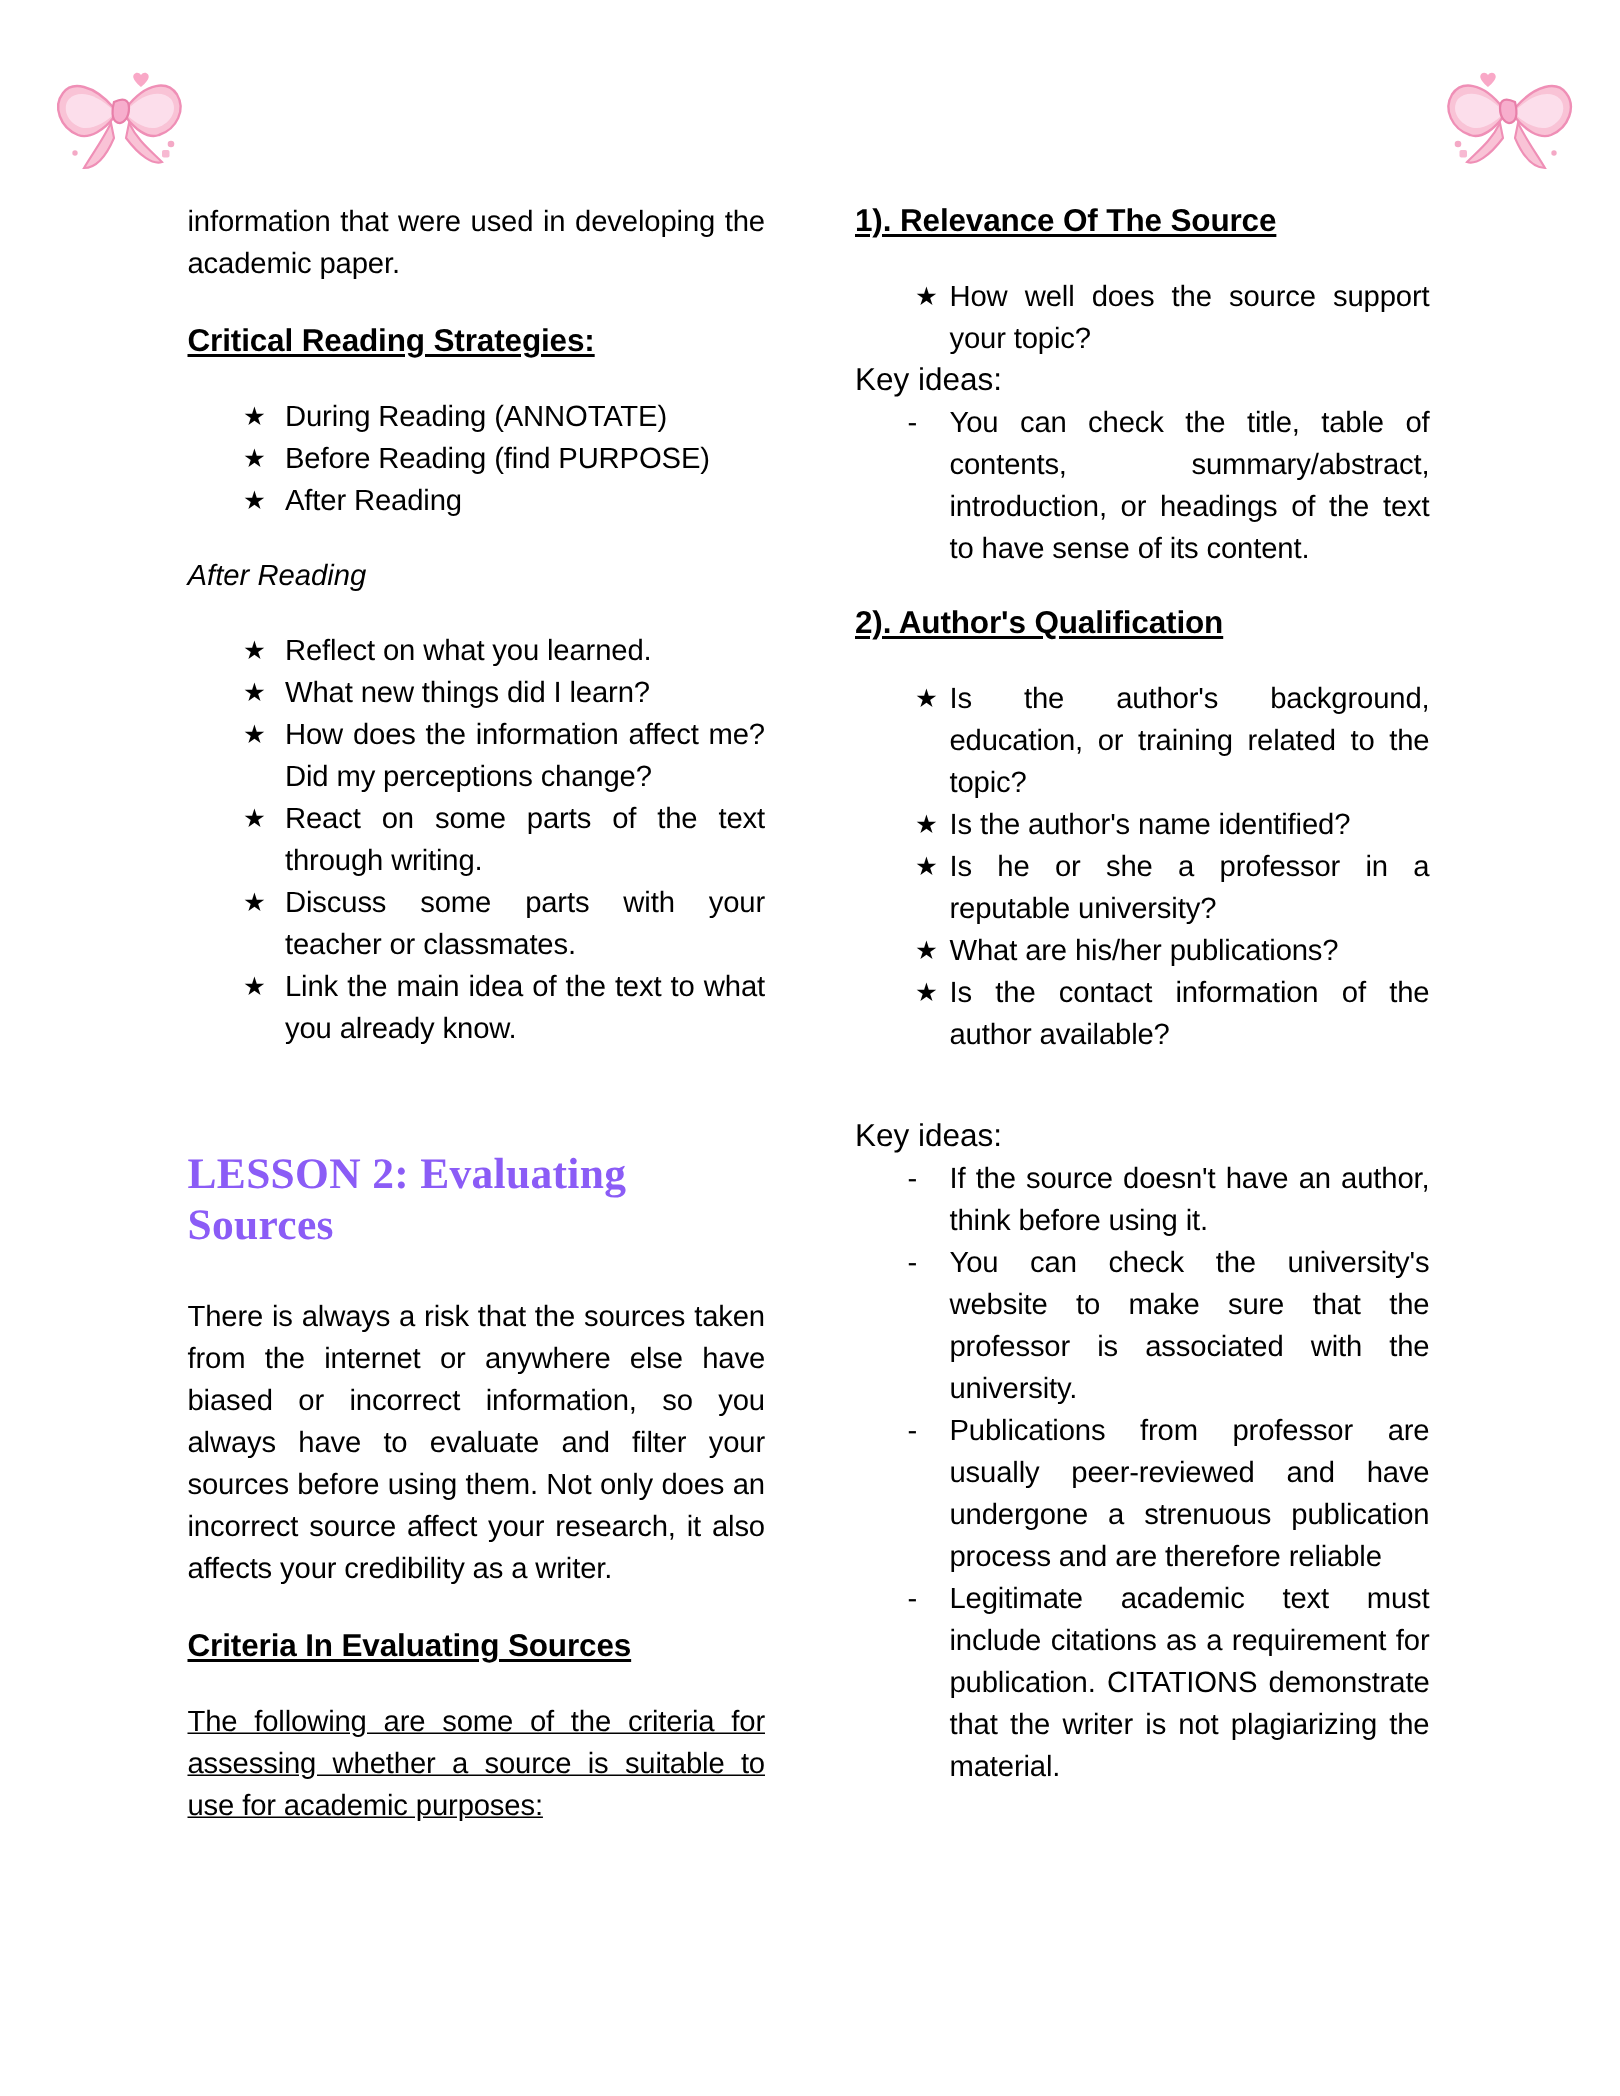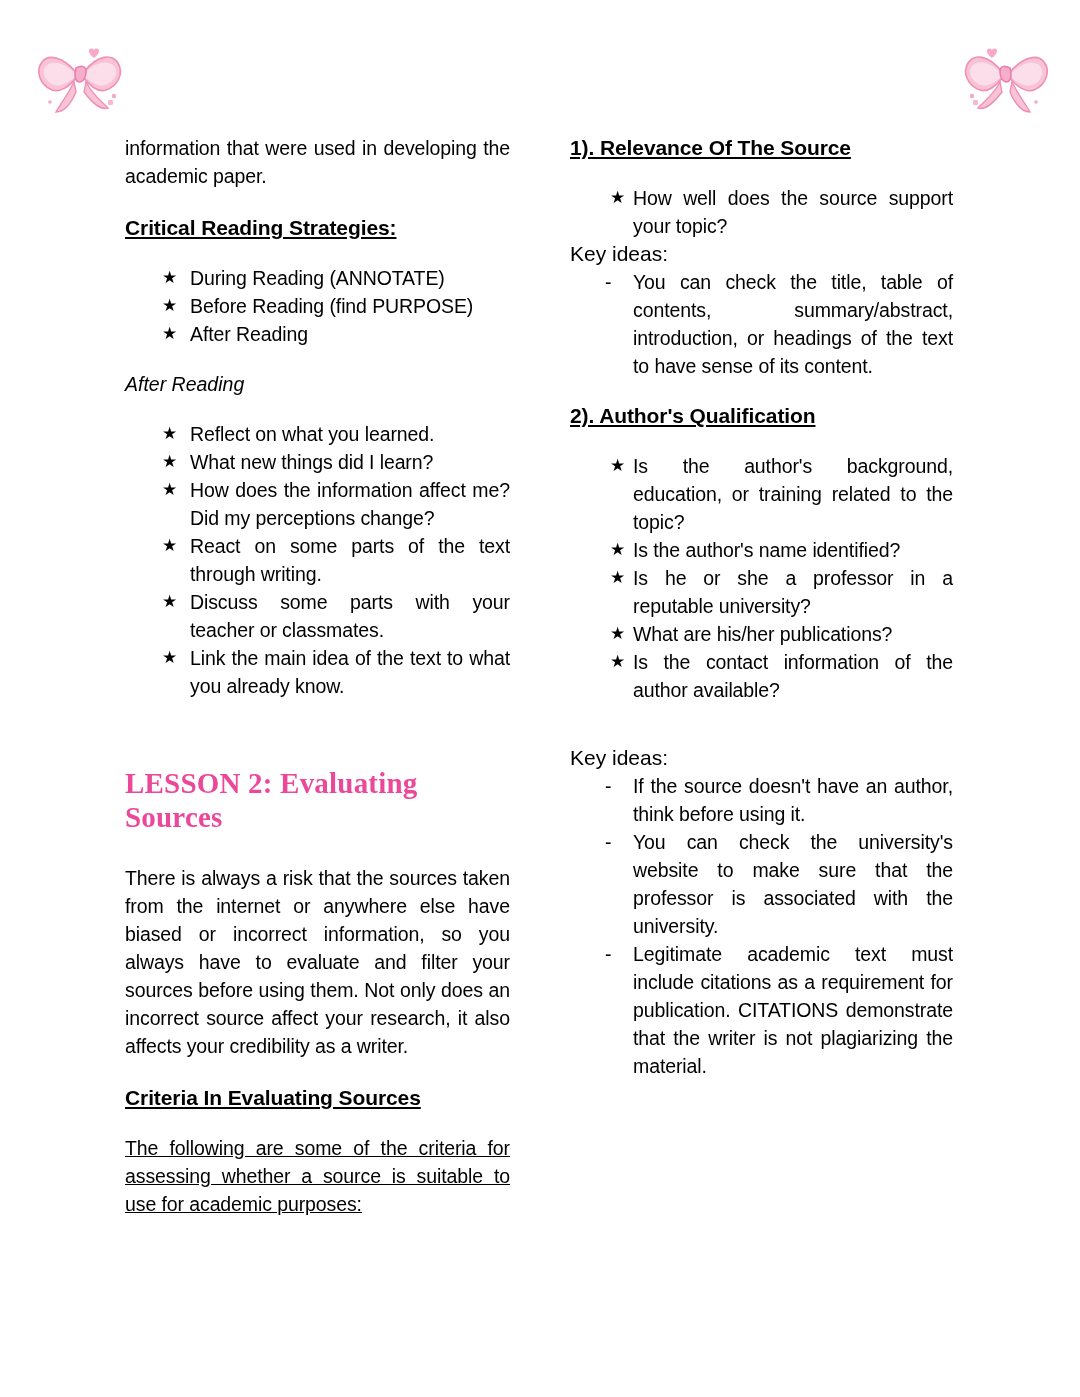--- a/index.html
+++ b/index.html
@@ -68,21 +68,21 @@
     font-size: 19.5px;
     line-height: 28px;
     font-style: italic;
     margin: 0 0 22px 0;
   }
   .lesson-title {
     font-family: "Liberation Serif", serif;
     font-weight: bold;
     font-size: 29px;
     line-height: 34px;
-    color: #ec4899;
+    color: #8b5cf6;
     margin: 0 0 30px 0;
     letter-spacing: 0.2px;
   }
 
   
   ul.star-list, ul.dash-list {
     list-style: none;
     margin: 0 0 22px 0;
     padding: 0;
   }
@@ -244,19 +244,20 @@
         <li>Is the contact information of the author available?</li>
       </ul>
 
       <div class="spacer-sm"></div>
 
       <div class="key-label">Key ideas:</div>
 
       <ul class="dash-list last">
         <li>If the source doesn't have an author, think before using it.</li>
         <li>You can check the university's website to make sure that the professor is associated with the university.</li>
+        <li>Publications from professor are usually peer-reviewed and have undergone a strenuous publication process and are therefore reliable</li>
         <li>Legitimate academic text must include citations as a requirement for publication. CITATIONS demonstrate that the writer is not plagiarizing the material.</li>
       </ul>
 
     </div>
 
   </div>
 </div>
 
 </body></html>

